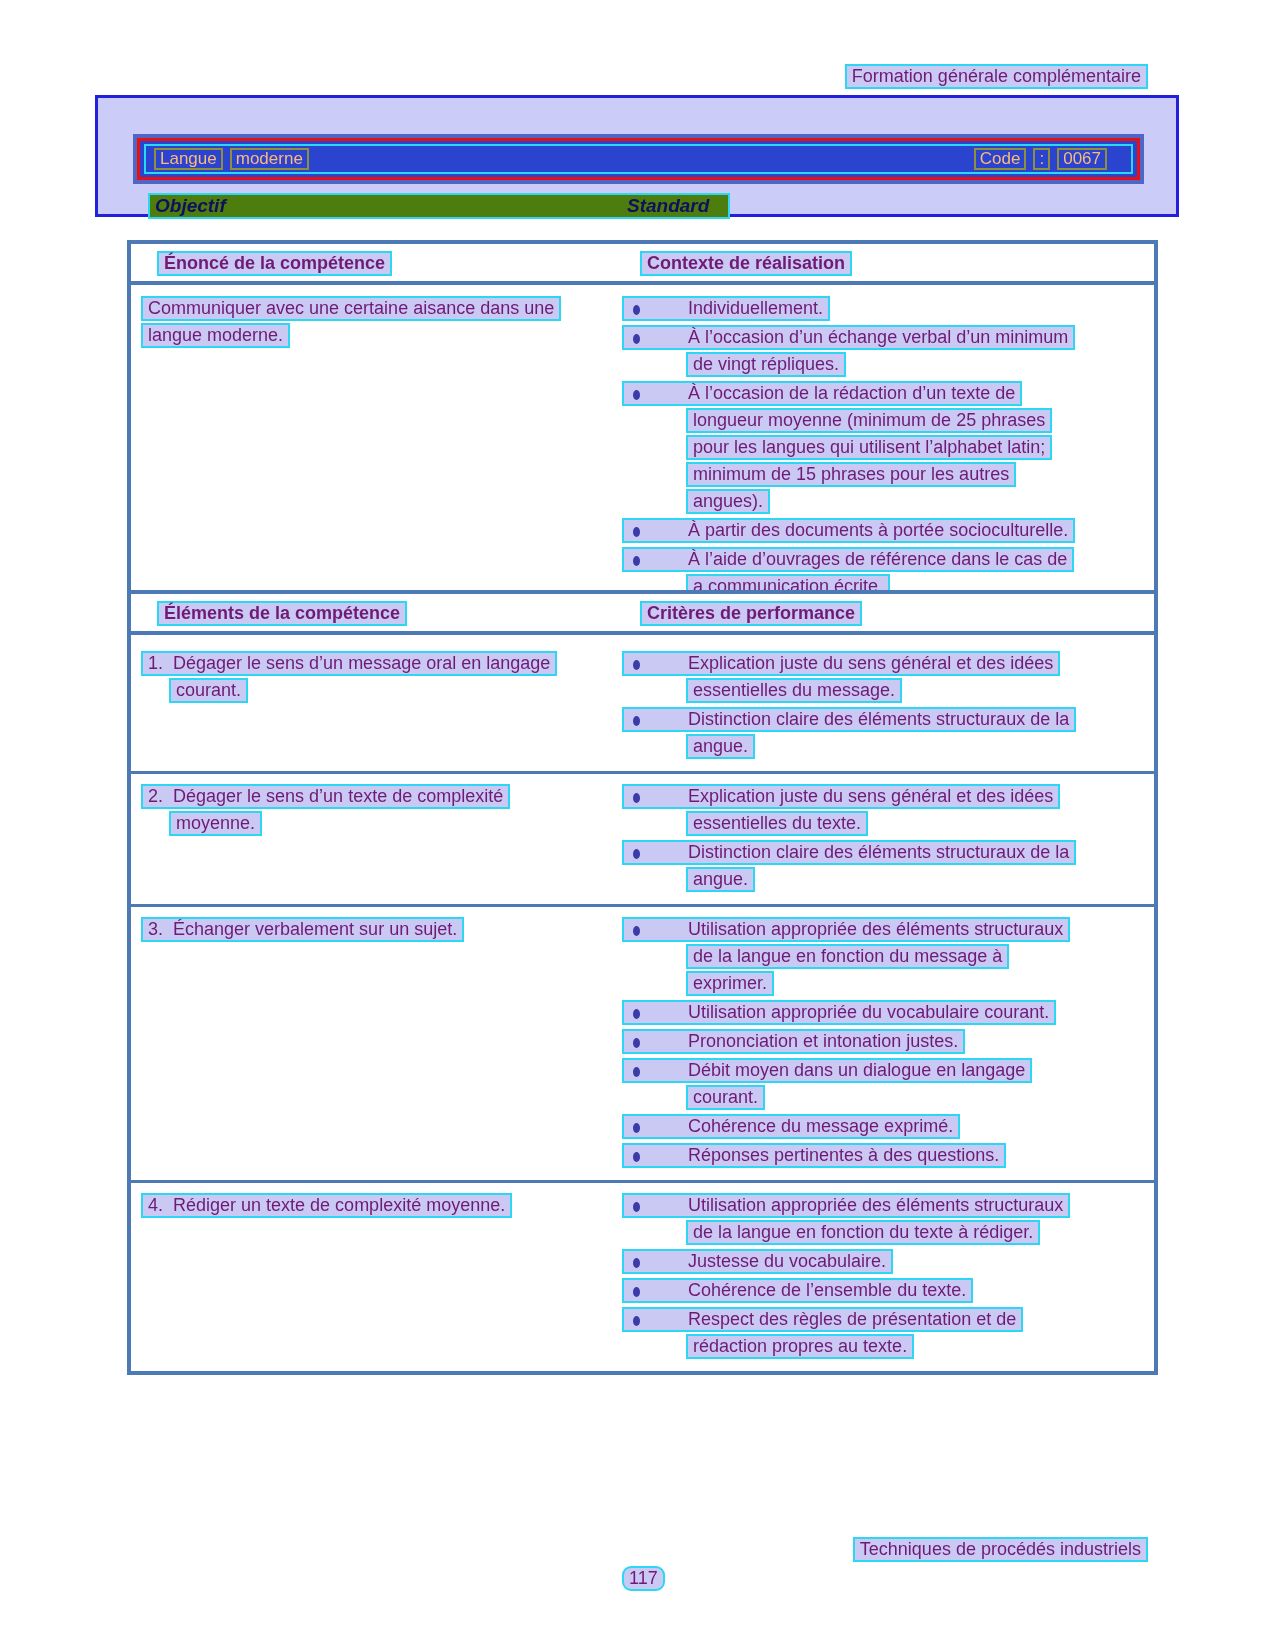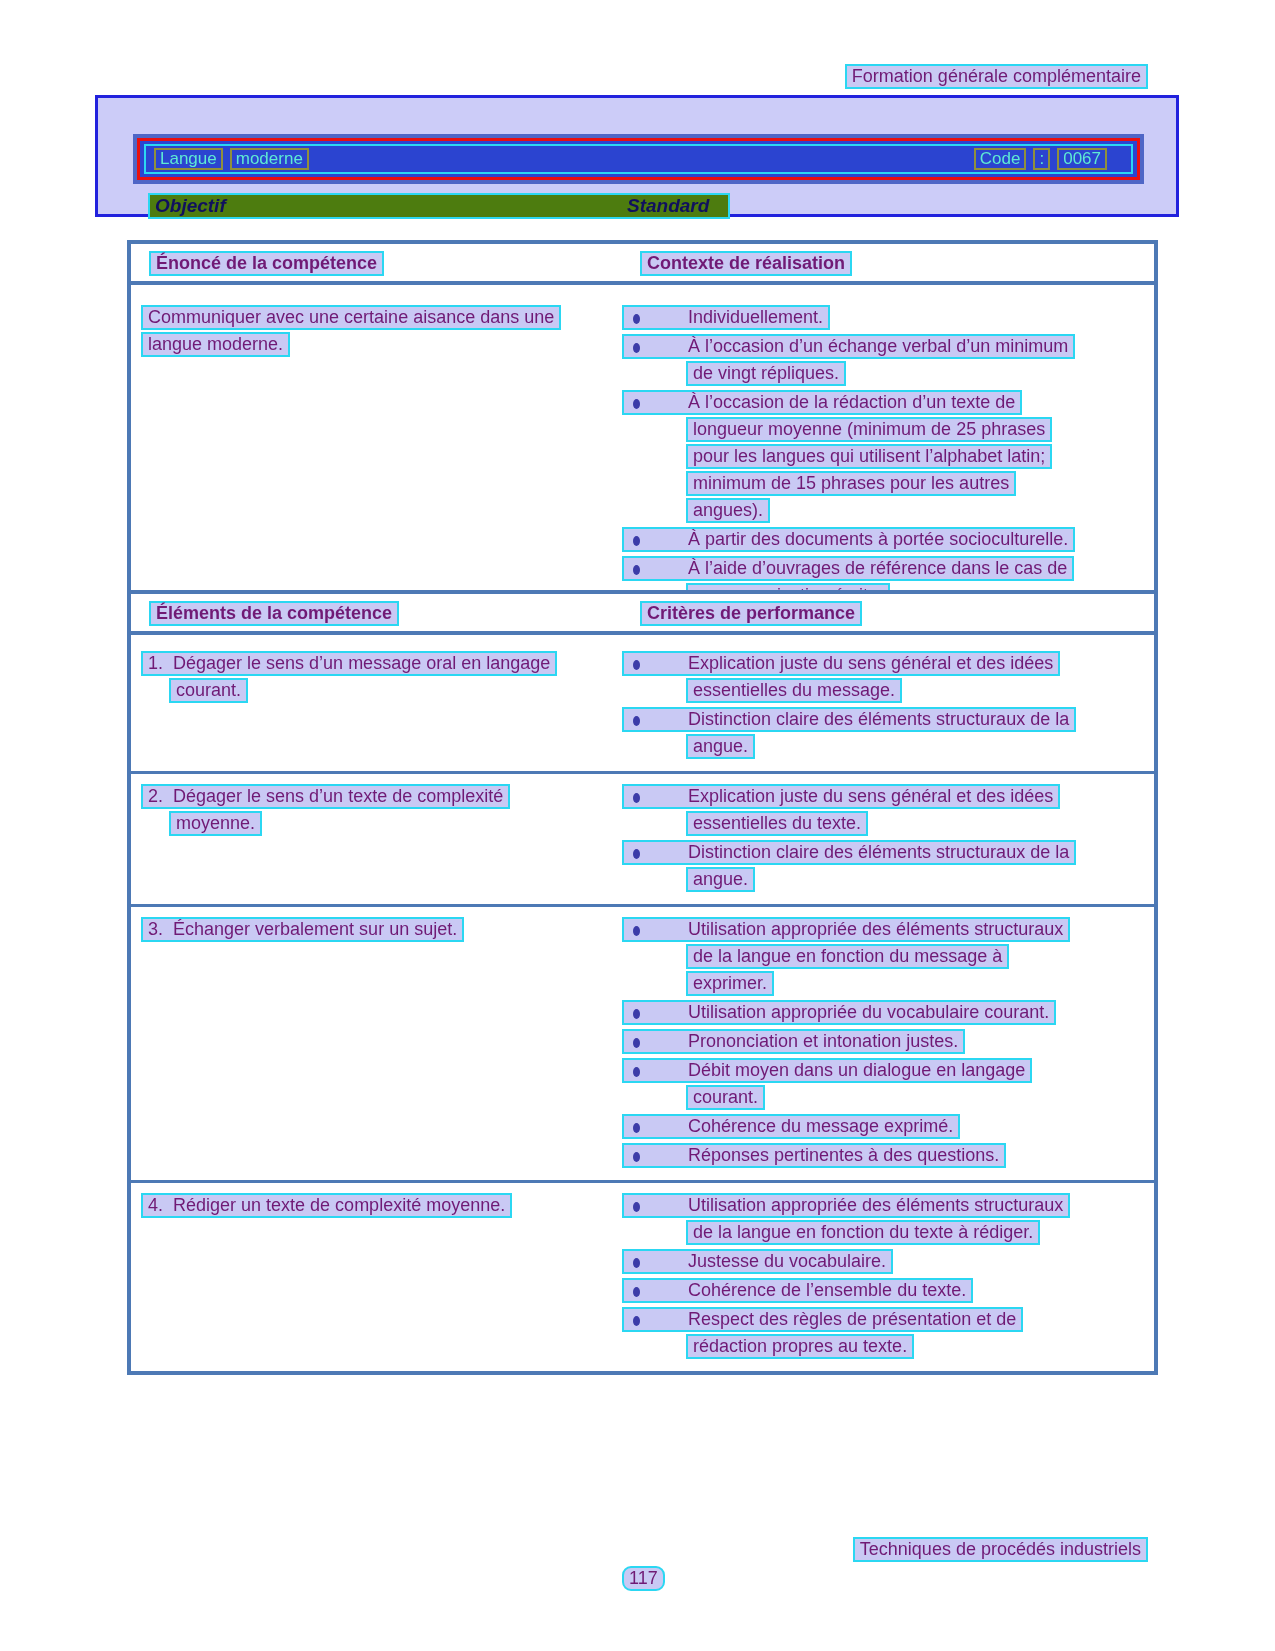--- a/index.html
+++ b/index.html
@@ -19,40 +19,40 @@
 
   
   .bigbox{left:95px;top:95px;width:1078px;height:116px;background:#ccccf8;
           border:3px solid #2121dd;}
   
   .banner{position:absolute;left:35px;top:36px;width:1003px;background:#4f66c6;padding:4px;}
   .banner-red{border:3px solid #e81010;background:#2b44d0;padding:3px 4px;}
   .banner-line{display:flex;justify-content:space-between;align-items:center;
                border:2px solid #2bd7f2;padding:2px 8px;}
   .wgroup{display:flex;align-items:center;}
-  .wbox{display:inline-block;border:2px solid #90903c;color:#5eead4;
+  .wbox{display:inline-block;border:2px solid #90903c;color:#fdba74;
         font-size:17px;line-height:18px;padding:0 4px;margin-right:7px;white-space:nowrap;}
   .wbox:last-child{margin-right:16px;}
   
   .band{position:absolute;left:50px;top:95px;width:578px;height:22px;
         background:#4d7c0f;border:2px solid #2bd7f2;}
   .band-label{position:absolute;top:0px;font-size:19px;font-weight:bold;
               font-style:italic;color:#10105e;white-space:nowrap;}
   .band-label.obj{left:5px;}
   .band-label.std{left:477px;}
 
   
   .dtable{position:absolute;left:127px;width:1023px;background:#ffffff;
           border:4px solid #4d79b5;}
   .t1{top:240px;min-height:336px;}
   .t2{top:590px;min-height:714px;}
   .thead{display:flex;padding:7px 0 3px;border-bottom:4px solid #4d79b5;}
-  .cell-l{width:491px;box-sizing:border-box;padding-left:18px;flex:none;}
+  .cell-l{width:491px;box-sizing:border-box;padding-left:26px;flex:none;}
   .cell-r{flex:1;padding-left:18px;}
-  .tbody1{display:flex;padding:20px 0 8px;}
+  .tbody1{display:flex;padding:11px 0 8px;}
   .trow{display:flex;padding:10px 0 8px;border-top:3px solid #4d79b5;}
   .trow.first{border-top:none;padding-top:16px;}
   .col-l{width:491px;box-sizing:border-box;padding-left:10px;flex:none;}
   .col-r{flex:1;}
   .col-l .hl.lcont{margin-left:28px;}
 
   
   .crit{margin-bottom:4px;}
   .crit .hl.first{position:relative;padding-left:64px;}
   .crit .hl.cont{margin-left:64px;}

